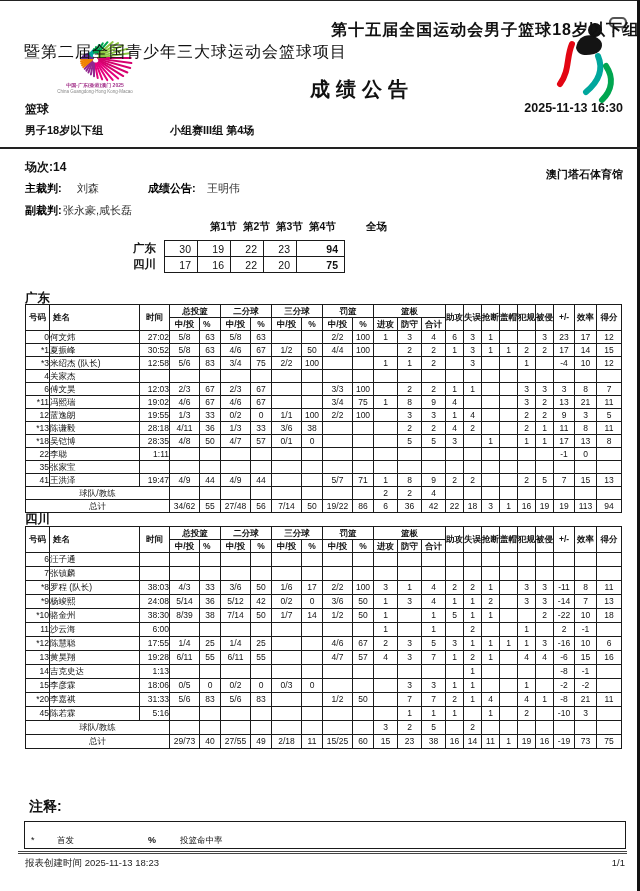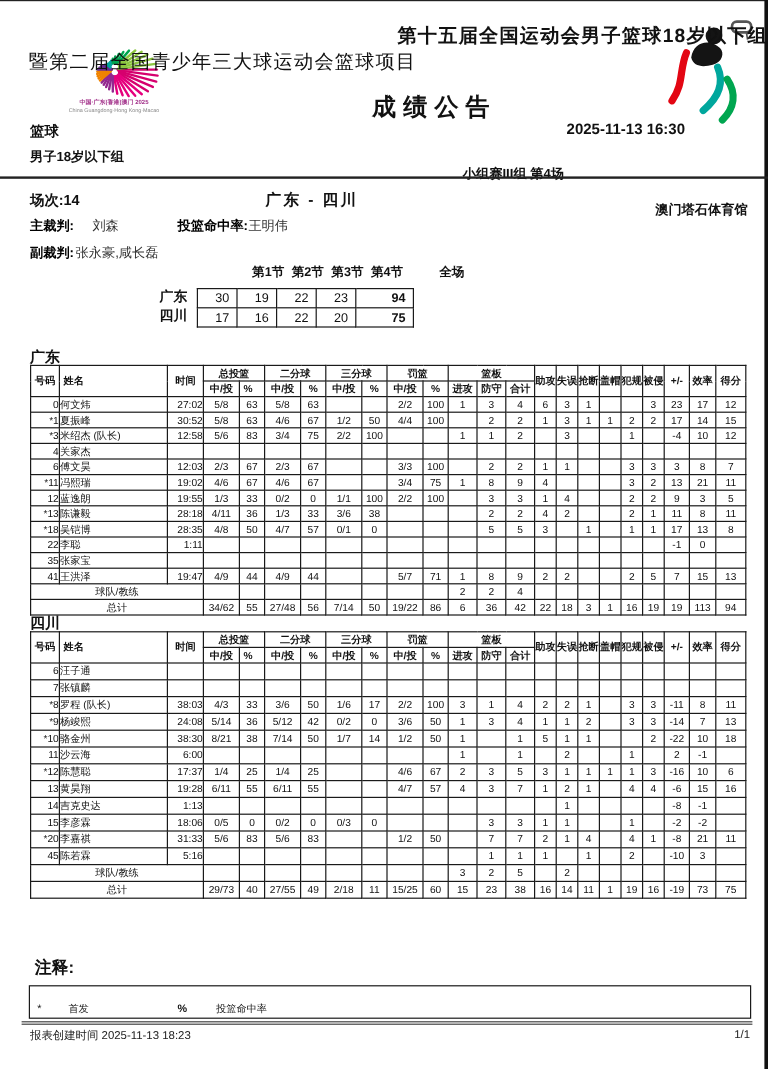--- a/index.html
+++ b/index.html
@@ -6,23 +6,23 @@
   #page{position:relative;width:640px;height:891px;background:#fff;overflow:hidden;
         font-family:"Liberation Sans","DejaVu Sans",sans-serif;color:#111;}
   .abs{position:absolute;}
   .edge-top{left:0;top:0;width:640px;height:1px;background:#222;}
   .edge-right{left:637px;top:0;width:3px;height:891px;background:#111;}
 
   .title1{left:0;top:20px;width:640px;text-align:right;font-size:16px;font-weight:bold;letter-spacing:1px;}
   .title2{left:0;top:42px;width:640px;text-align:left;font-size:16px;font-weight:normal;letter-spacing:1px;padding-left:24px;}
   .rtitle{left:0;top:76px;width:640px;text-align:center;font-size:20px;font-weight:bold;letter-spacing:6px;margin-left:42px;}
   .sport{left:25px;top:101px;font-size:12px;font-weight:bold;}
-  .datetime{left:420px;top:101px;width:203px;text-align:center;font-size:12.5px;font-weight:bold;}
+  .datetime{left:420px;top:101px;width:203px;text-align:right;font-size:12.5px;font-weight:bold;}
   .grp{left:25px;top:123px;font-size:11px;font-weight:bold;}
-  .stage{left:170px;top:137px;width:300px;text-align:right;font-size:11px;font-weight:bold;}
+  .stage{left:170px;top:123px;width:300px;text-align:left;font-size:11px;font-weight:bold;}
   .venue{left:420px;top:123px;width:203px;text-align:right;font-size:11px;font-weight:bold;margin-top:44px;}
   .hr1{left:0;top:147px;width:640px;height:2px;background:#222;}
 
   .gameno{left:25px;top:159px;font-size:12px;font-weight:bold;}
   .matchup{left:160px;top:158px;width:200px;text-align:center;font-size:13px;font-weight:bold;letter-spacing:2px;}
   .lbl{font-size:11px;font-weight:bold;color:#000;}
   .val{font-size:11px;color:#333;}
 
   .qhead{left:164px;top:220px;width:204px;display:flex;margin-left:43px;}
   .qhead .qh{width:33px;text-align:center;font-size:10.5px;font-weight:bold;}
@@ -136,24 +136,23 @@
   <div class="abs title2">暨第二届全国青少年三大球运动会篮球项目</div>
   <div class="abs rtitle">成绩公告</div>
   <div class="abs sport">篮球</div>
   <div class="abs datetime">2025-11-13 16:30</div>
   <div class="abs grp">男子18岁以下组</div>
   <div class="abs stage">小组赛III组 第4场</div>
   <div class="abs venue">澳门塔石体育馆</div>
   <div class="abs hr1"></div>
 
   <div class="abs gameno">场次:14</div>
-  <div class="abs matchup">广东 - 四川</div>
   <div class="abs lbl" style="left:25px;top:181px;">主裁判:</div>
   <div class="abs val" style="left:77px;top:181px;">刘森</div>
-  <div class="abs lbl" style="left:148px;top:181px;">投篮命中率:</div>
+  <div class="abs lbl" style="left:148px;top:181px;">成绩公告:</div>
   <div class="abs val" style="left:207px;top:181px;">王明伟</div>
   <div class="abs lbl" style="left:25px;top:203px;">副裁判:</div>
   <div class="abs val" style="left:63px;top:203px;">张永豪,咸长磊</div>
 
   <div class="abs qhead">
       <div class="qh">第1节</div>
       <div class="qh">第2节</div>
       <div class="qh">第3节</div>
       <div class="qh">第4节</div>
       <div class="qh last">全场</div>
@@ -763,21 +762,21 @@
             <td class="c-val">3</td>
             <td class="c-val">3</td>
             <td class="c-val">-14</td>
             <td class="c-val">7</td>
             <td class="c-val">13</td>
           </tr>
           <tr>
             <td class="c-num">*10</td>
             <td class="c-name">骆金州</td>
             <td class="c-time">38:30</td>
-            <td class="c-val">8/21</td>
+            <td class="c-val">8/39</td>
             <td class="c-val">38</td>
             <td class="c-val">7/14</td>
             <td class="c-val">50</td>
             <td class="c-val">1/7</td>
             <td class="c-val">14</td>
             <td class="c-val">1/2</td>
             <td class="c-val">50</td>
             <td class="c-val">1</td>
             <td class="c-val"></td>
             <td class="c-val">1</td>
@@ -812,21 +811,21 @@
             <td class="c-val"></td>
             <td class="c-val">1</td>
             <td class="c-val"></td>
             <td class="c-val">2</td>
             <td class="c-val">-1</td>
             <td class="c-val"></td>
           </tr>
           <tr>
             <td class="c-num">*12</td>
             <td class="c-name">陈慧聪</td>
-            <td class="c-time">17:37</td>
+            <td class="c-time">17:55</td>
             <td class="c-val">1/4</td>
             <td class="c-val">25</td>
             <td class="c-val">1/4</td>
             <td class="c-val">25</td>
             <td class="c-val"></td>
             <td class="c-val"></td>
             <td class="c-val">4/6</td>
             <td class="c-val">67</td>
             <td class="c-val">2</td>
             <td class="c-val">3</td>

